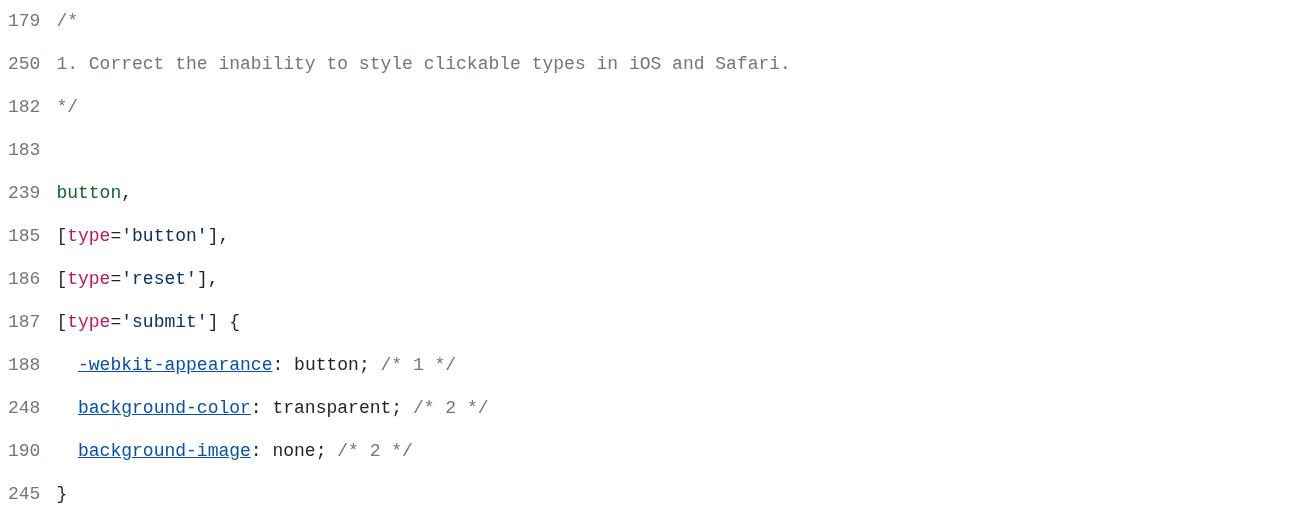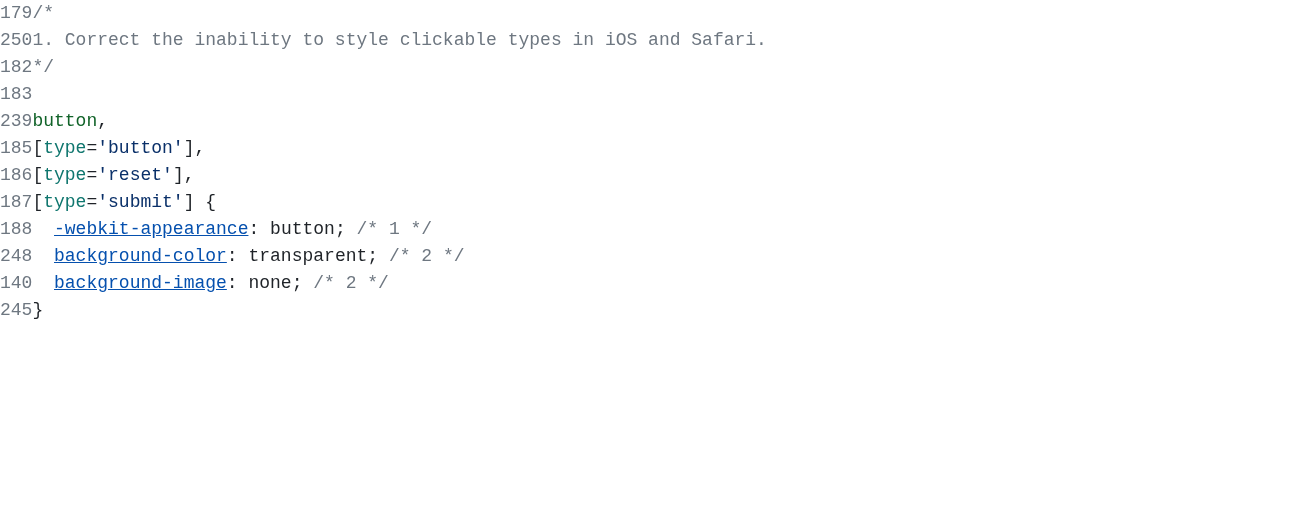--- a/index.html
+++ b/index.html
@@ -8,42 +8,42 @@
     background: #ffffff;
     font-family: ui-monospace, SFMono-Regular, "SF Mono", Menlo, Consolas, "Liberation Mono", monospace;
     font-size: 18px;
     line-height: 1.5;
   }
   .code-table {
     border-collapse: collapse;
     width: 100%;
   }
   .code-table td {
-    padding: 0;
+    padding: 8px;
     vertical-align: top;
   }
   .lineno {
     color: #6e7781;
     text-align: right;
     padding: 7px 20px 7px 14px;
     user-select: none;
     width: 1%;
     white-space: nowrap;
     font-variant-numeric: tabular-nums;
   }
   .codecell {
     padding: 7px 0 7px 8px;
     white-space: pre;
     color: #1f2328;
   }
   .tok-comment { color: #6e7781; }
   .tok-selector-tag { color: #116329; }
   .tok-punct { color: #1f2328; }
   .tok-bracket { color: #1f2328; }
-  .tok-attr { color: #0f766e; }
+  .tok-attr { color: #be185d; }
   .tok-op { color: #1f2328; }
   .tok-string { color: #0a3069; }
   .tok-prop { color: #0550ae; text-decoration: underline; }
   .tok-value { color: #1f2328; }
   .indent { display:inline-block; }
 </style>
 </head>
 <body>
 
 <table class="code-table">
@@ -82,21 +82,21 @@
     </tr>
     <tr>
       <td class="lineno">188</td>
       <td class="codecell"><span class="indent">  </span><span class="tok-prop">-webkit-appearance</span><span class="tok-punct">:</span><span> </span><span class="tok-value">button</span><span class="tok-punct">;</span><span> </span><span class="tok-comment">/* 1 */</span></td>
     </tr>
     <tr>
       <td class="lineno">248</td>
       <td class="codecell"><span class="indent">  </span><span class="tok-prop">background-color</span><span class="tok-punct">:</span><span> </span><span class="tok-value">transparent</span><span class="tok-punct">;</span><span> </span><span class="tok-comment">/* 2 */</span></td>
     </tr>
     <tr>
-      <td class="lineno">140</td>
+      <td class="lineno">190</td>
       <td class="codecell"><span class="indent">  </span><span class="tok-prop">background-image</span><span class="tok-punct">:</span><span> </span><span class="tok-value">none</span><span class="tok-punct">;</span><span> </span><span class="tok-comment">/* 2 */</span></td>
     </tr>
     <tr>
       <td class="lineno">245</td>
       <td class="codecell"><span class="tok-punct">}</span></td>
     </tr>
   </tbody>
 </table>
 
 </body></html>

